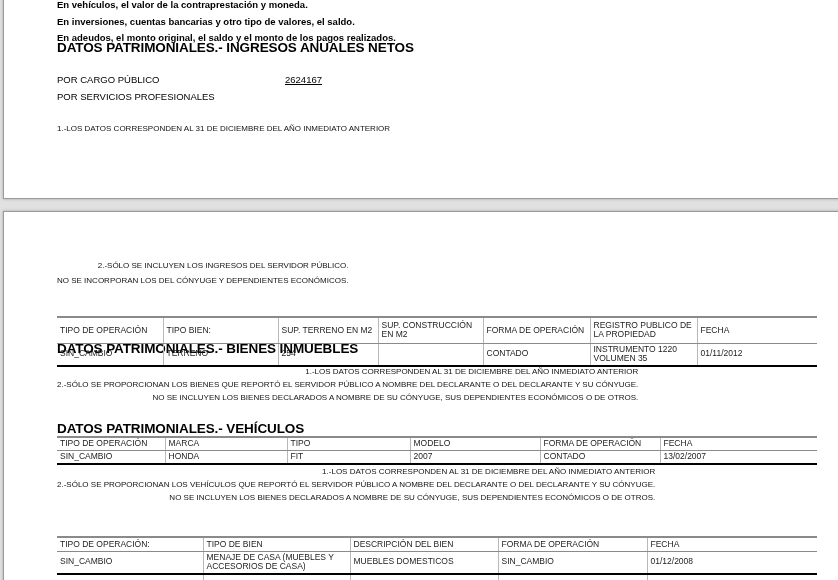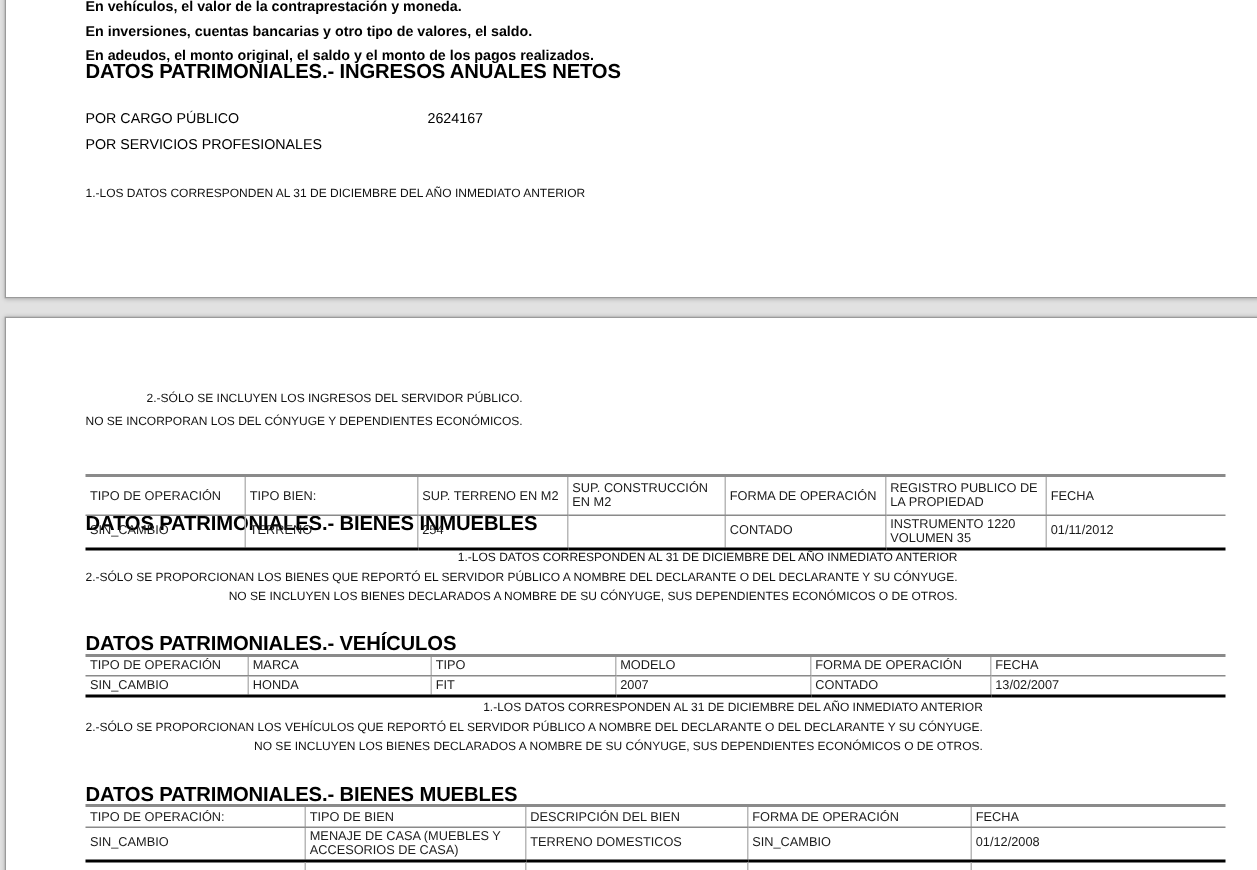--- a/index.html
+++ b/index.html
@@ -21,21 +21,21 @@
   .page1 { top:-12px; height:211px; }
   .page2 { top:211px; height:600px; }
 
   .abs { position:absolute; left:53px; }
 
   
   .intro { top:8px; font-size:9.5px; font-weight:bold; }
   .intro div { line-height:16.5px; white-space:nowrap; }
   .sec-heading { font-size:13.5px; font-weight:bold; line-height:15px; white-space:nowrap; letter-spacing:-0.1px; }
   .page1 .sec-heading { top:51px; }
-  .income { top:82px; font-size:9.5px; }
+  .income { top:82px; font-size:9.5px;text-decoration:underline; }
   .income .inc-row { height:17px; line-height:17px; white-space:nowrap; }
   .income .inc-label { display:inline-block; width:228px; }
   .footnote, .note-line { font-size:8px; font-weight:normal; color:#111; white-space:nowrap;text-align:right; }
   .page1 .footnote { top:134px; line-height:12px; }
 
   
   .top-notes { top:47px; }
   .top-notes .note-line { line-height:14.7px; }
   .h-inmuebles { top:83px;margin-top:46px; }
   .h-vehiculos { top:209px; }
@@ -178,21 +178,20 @@
             <td>13/02/2007</td>
           </tr>
         </tbody>
       </table>
     <div class="abs notes-block notes-vehiculos">
       <div class="note-line">1.-LOS DATOS CORRESPONDEN AL 31 DE DICIEMBRE DEL AÑO INMEDIATO ANTERIOR</div>
       <div class="note-line">2.-SÓLO SE PROPORCIONAN LOS VEHÍCULOS QUE REPORTÓ EL SERVIDOR PÚBLICO A NOMBRE DEL DECLARANTE O DEL DECLARANTE Y SU CÓNYUGE.</div>
       <div class="note-line">NO SE INCLUYEN LOS BIENES DECLARADOS A NOMBRE DE SU CÓNYUGE, SUS DEPENDIENTES ECONÓMICOS O DE OTROS.</div>
     </div>
 
-    <div class="abs sec-heading h-muebles">DATOS PATRIMONIALES.- BIENES MUEBLES</div>
     <table class="doc-table t-muebles">
         <colgroup>
           <col style="width: 146px;">
           <col style="width: 147px;">
           <col style="width: 148px;">
           <col style="width: 149px;">
           <col style="width: 170px;">
         </colgroup>
         <thead>
           <tr>
@@ -200,21 +199,21 @@
             <th>TIPO DE BIEN</th>
             <th>DESCRIPCIÓN DEL BIEN</th>
             <th>FORMA DE OPERACIÓN</th>
             <th>FECHA</th>
           </tr>
         </thead>
         <tbody>
           <tr>
             <td>SIN_CAMBIO</td>
             <td>MENAJE DE CASA (MUEBLES Y ACCESORIOS DE CASA)</td>
-            <td>TERRENO DOMESTICOS</td>
+            <td>MUEBLES DOMESTICOS</td>
             <td>SIN_CAMBIO</td>
             <td>01/12/2008</td>
           </tr>
           <tr>
             <td>SIN_CAMBIO</td>
             <td>OBRAS DE ARTE</td>
             <td>CUADROS</td>
             <td>SIN_CAMBIO</td>
             <td>01/11/2005</td>
           </tr>

